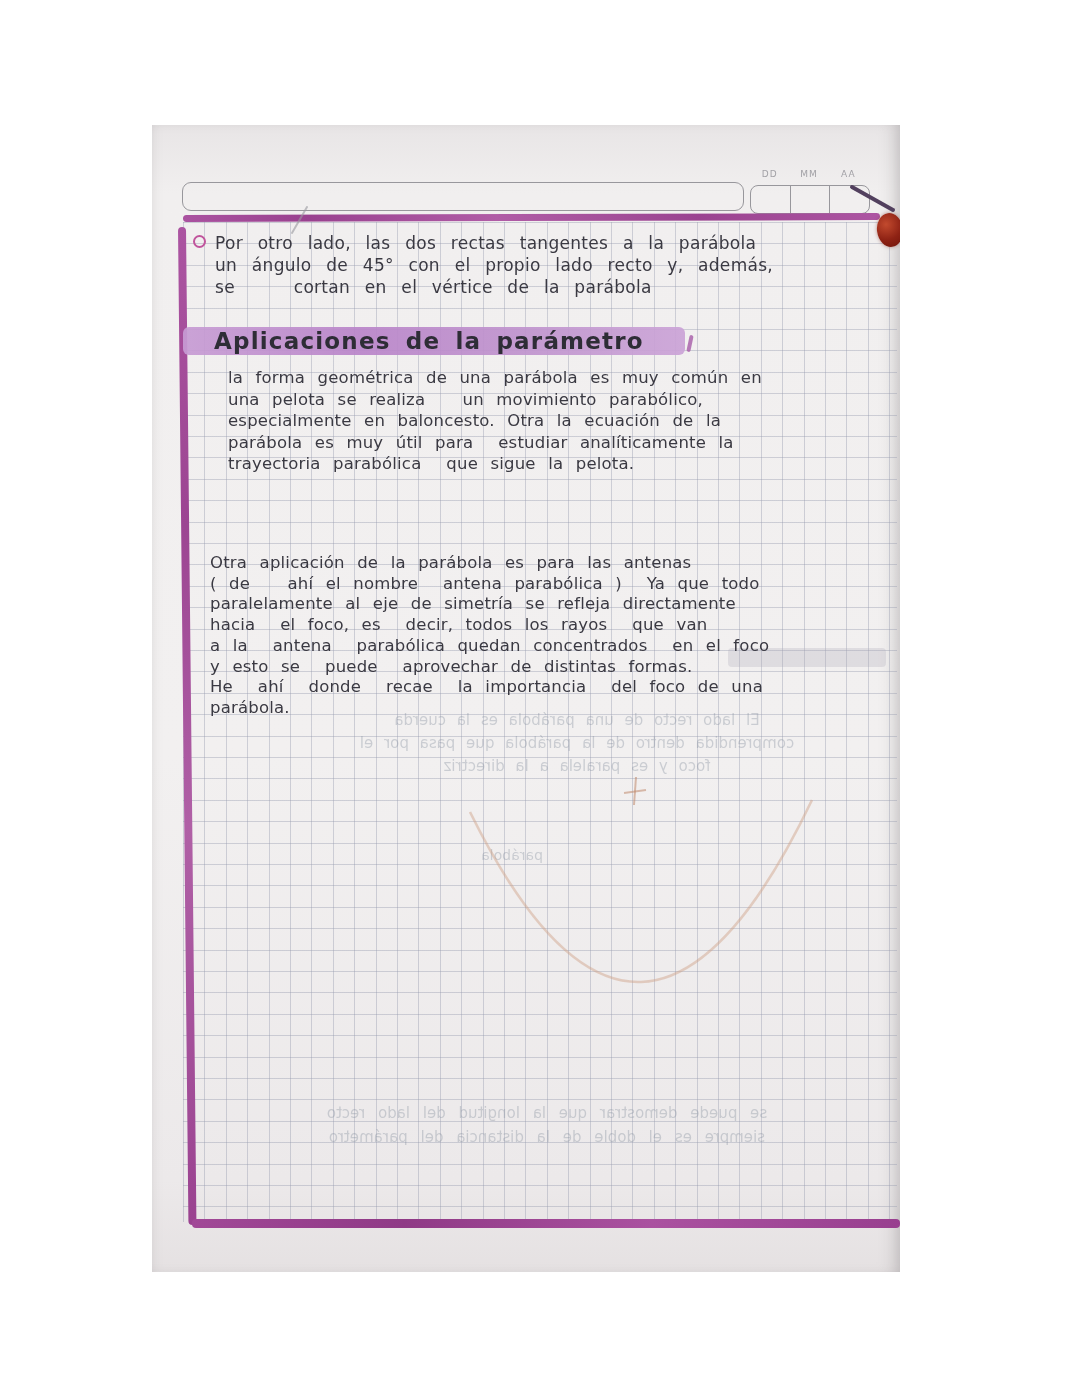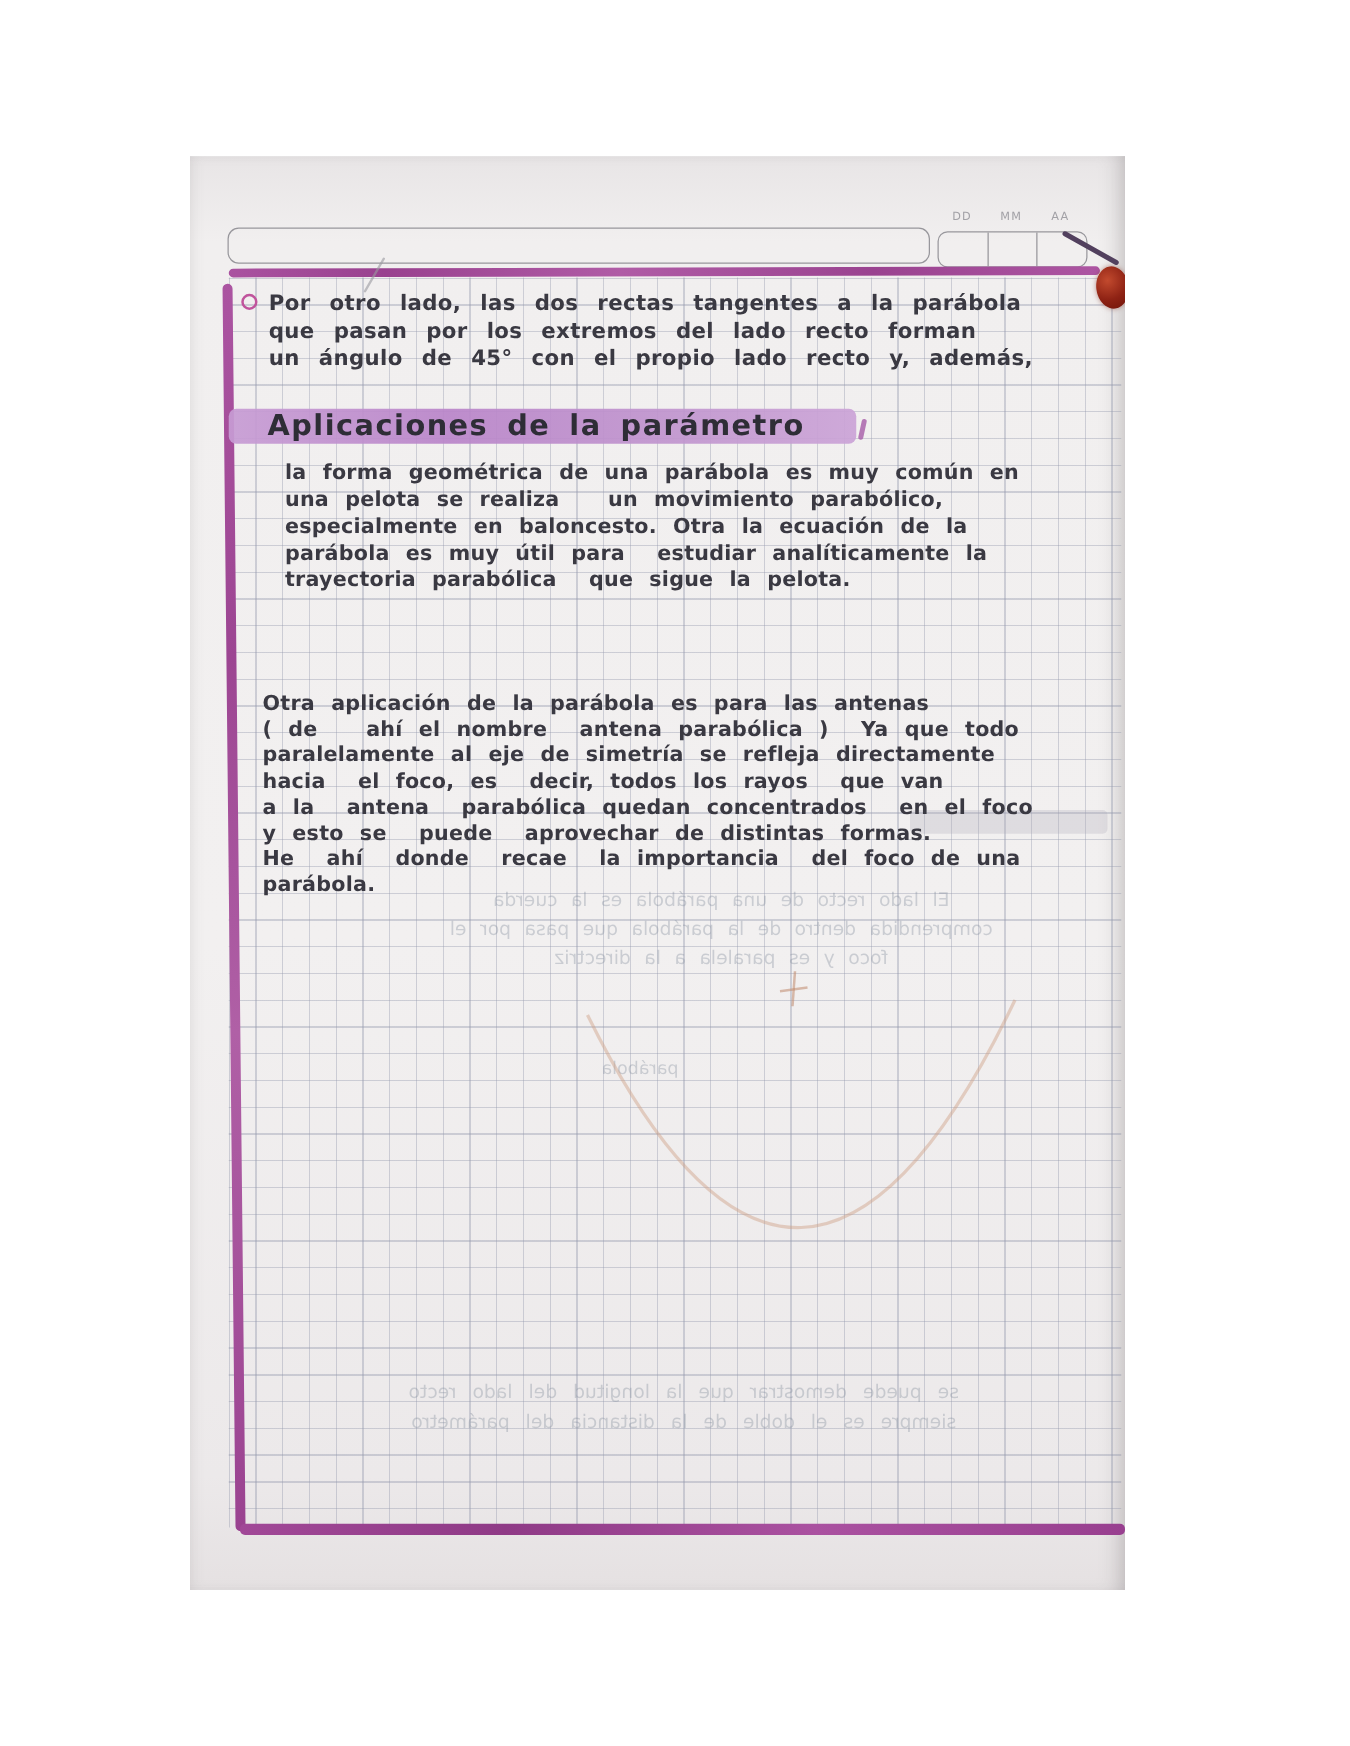--- a/index.html
+++ b/index.html
@@ -30,21 +30,21 @@
   .rule-bottom{position:absolute;left:40px;top:1094px;width:708px;height:9px;border-radius:4px;
                background:linear-gradient(90deg,#a14897,#8f3a86 30%,#aa51a0 65%,#983f8f);}
   .hl-tail{position:absolute;left:536px;top:210px;width:4px;height:17px;background:#a65ba8;
            border-radius:2px;transform:rotate(12deg);opacity:.8;}
   
   .grid{position:absolute;left:31px;top:97px;width:714px;height:1000px;
         background-image:
           repeating-linear-gradient(to right, rgba(148,153,173,.40) 0 1px, transparent 1px 21.4px),
           repeating-linear-gradient(to bottom, rgba(148,153,173,.40) 0 1px, transparent 1px 21.4px);}
   
-  .hand{position:absolute;color:#3a3942;white-space:nowrap;font-weight:bold;}
+  .hand{position:absolute;color:#3a3942;white-space:nowrap;}
   .p1{left:63px;top:107px;font-size:17px;line-height:22px;word-spacing:9px;letter-spacing:.3px;}
   .p2{left:60px;top:242px;font-size:16.5px;line-height:21.5px;word-spacing:7px;letter-spacing:.2px;margin-left:16px;}
   .p3{left:58px;top:380px;font-size:16.5px;line-height:20.7px;word-spacing:7px;letter-spacing:.2px;margin-top:48px;}
   .bullet{position:absolute;left:41px;top:110px;width:9px;height:9px;border:2.4px solid #c0549c;
           border-radius:50%;background:transparent;}
   .title-hl{position:absolute;left:31px;top:202px;width:502px;height:28px;border-radius:6px;
             background:linear-gradient(90deg,#c79cd4 0%,#b984c9 35%,#c094ce 70%,#cba3d7 100%);
             opacity:.92;}
   .title-txt{position:absolute;left:62px;top:203px;font-size:23px;font-weight:bold;
              letter-spacing:1.2px;word-spacing:6px;color:#2e2d36;white-space:nowrap;}
@@ -105,22 +105,22 @@
       <path d="M318,687 Q489,1033 660,675" fill="none" stroke="#cfa084" stroke-width="2.6" opacity="0.45"></path>
       <line x1="700" y1="62" x2="741" y2="85" stroke="#52405e" stroke-width="4" stroke-linecap="round"></line>
       <line x1="155" y1="82" x2="140" y2="108" stroke="#9a9aa0" stroke-width="2" opacity="0.6" stroke-linecap="round"></line>
       <line x1="484" y1="652" x2="482" y2="680" stroke="#c08a6d" stroke-width="2" opacity="0.55"></line>
       <line x1="472" y1="668" x2="494" y2="665" stroke="#c08a6d" stroke-width="2" opacity="0.55"></line>
     </svg>
 
     <div class="bullet"></div>
     <div class="hand p1">
       <div>Por otro lado, las dos rectas tangentes a la parábola</div>
-      <div>que pasan por los extremos del lado recto forman</div>
       <div>un ángulo de 45° con el propio lado recto y, además,</div>
+      <div>se &nbsp;&nbsp;&nbsp;cortan en el vértice de la parábola</div>
     </div>
 
     <div class="title-hl"></div>
     <div class="hl-tail"></div>
     <div class="title-txt">Aplicaciones de la parámetro</div>
 
     <div class="hand p2">
       <div>la forma geométrica de una parábola es muy común en</div>
       <div>una pelota se realiza &nbsp;&nbsp;un movimiento parabólico,</div>
       <div>especialmente en baloncesto. Otra la ecuación de la</div>

